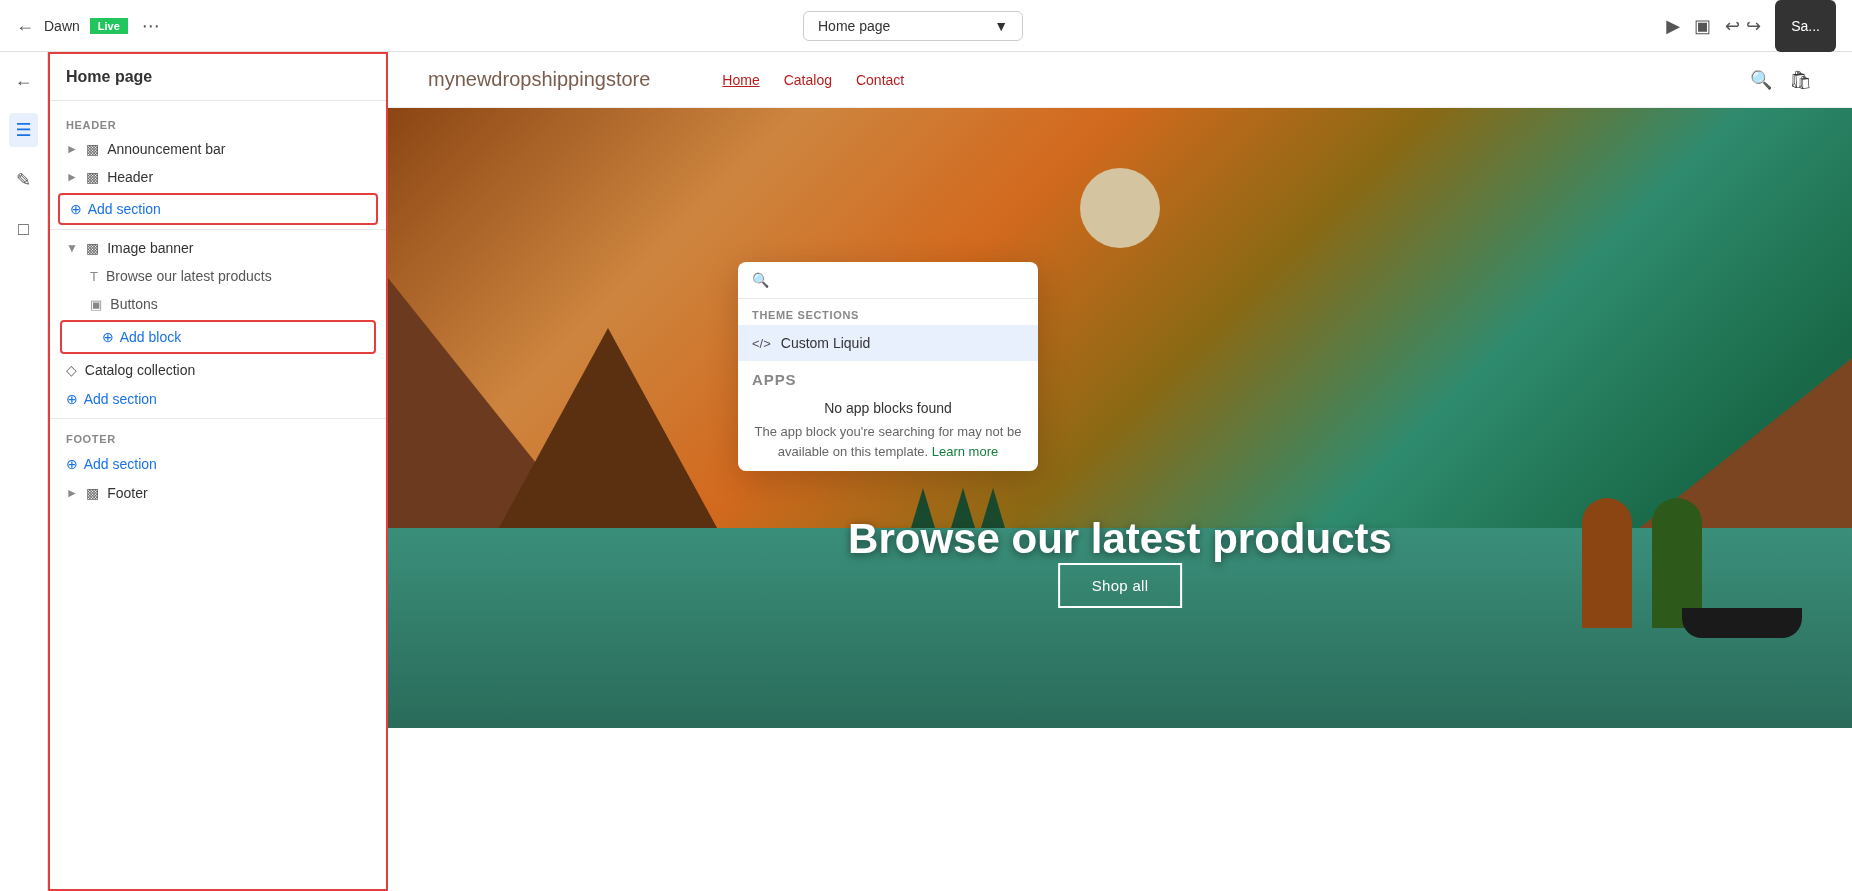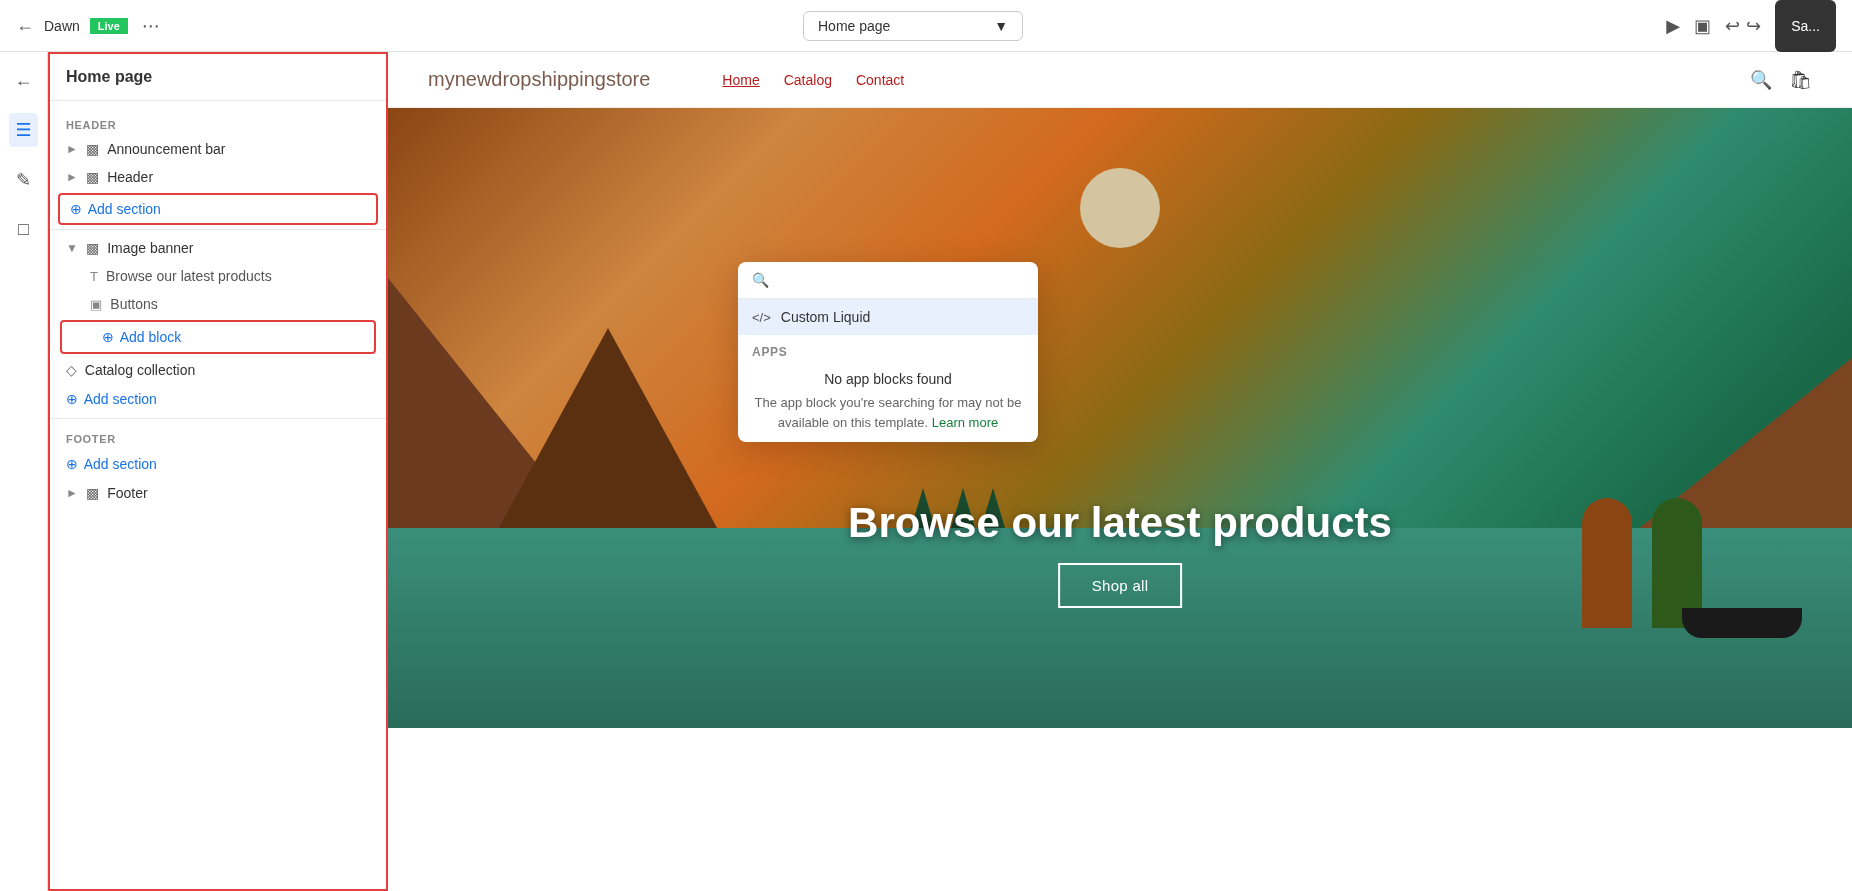--- a/index.html
+++ b/index.html
@@ -150,21 +150,21 @@
       width: 120px; height: 30px; background: #1a1a1a; border-radius: 0 0 20px 20px;
     }
 
     
     .hero-text {
       position: absolute; bottom: 120px; left: 50%; transform: translateX(-50%);
       text-align: center; color: #fff; white-space: nowrap;
     }
     .hero-title { font-size: 42px; font-weight: 700; text-shadow: 0 2px 8px rgba(0,0,0,0.5); }
     .shop-all-btn {
-      margin-top: 16px; display: inline-block; padding: 12px 32px;
+      display: inline-block; padding: 12px 32px;
       border: 2px solid #fff; color: #fff; background: transparent;
       font-size: 15px; font-weight: 500; cursor: pointer; letter-spacing: 0.02em;
     }
 
     
     .sections-dropdown {
       position: absolute; top: 210px; left: 350px; width: 300px;
       background: #fff; border-radius: 8px; box-shadow: 0 8px 32px rgba(0,0,0,0.18);
       z-index: 100; overflow: hidden;
     }
@@ -179,21 +179,21 @@
     .dropdown-section-label {
       font-size: 11px; font-weight: 600; color: #888; letter-spacing: 0.06em;
       padding: 10px 14px 4px;
     }
     .dropdown-item {
       display: flex; align-items: center; gap: 10px; padding: 10px 14px;
       cursor: pointer; font-size: 14px; color: #333; background: #e8f0fe;
     }
     .dropdown-item .code-icon { color: #555; font-size: 13px; }
     .apps-section { padding: 10px 14px; }
-    .apps-label { font-size: 12px; font-weight: 600; color: #888; letter-spacing: 0.06em; margin-bottom: 12px; }
+    .apps-label { font-size: 15px; font-weight: 600; color: #888; letter-spacing: 0.06em; margin-bottom: 12px; }
     .no-apps-title { font-size: 14px; font-weight: 500; color: #333; text-align: center; margin-bottom: 6px; }
     .no-apps-desc { font-size: 13px; color: #666; text-align: center; line-height: 1.5; }
     .no-apps-desc a { color: #15803d; }
 
     .divider { height: 1px; background: #e8e8e8; margin: 4px 0; }
   </style>
 </head>
 <body>
 
 <div class="topbar">
@@ -344,20 +344,21 @@
         </div>
       </div>
 
     </div>
 
     <div class="sections-dropdown">
       <div class="search-box">
         <span style="color:#888; font-size:14px; flex-shrink:0;">🔍</span>
       </div>
 
+      <div class="dropdown-section-label">THEME SECTIONS</div>
 
       <div class="dropdown-item">
         <span class="code-icon">&lt;/&gt;</span>
         <span>Custom Liquid</span>
       </div>
 
       <div class="apps-section">
         <div class="apps-label">APPS</div>
         <div class="no-apps-title">No app blocks found</div>
         <div class="no-apps-desc">

